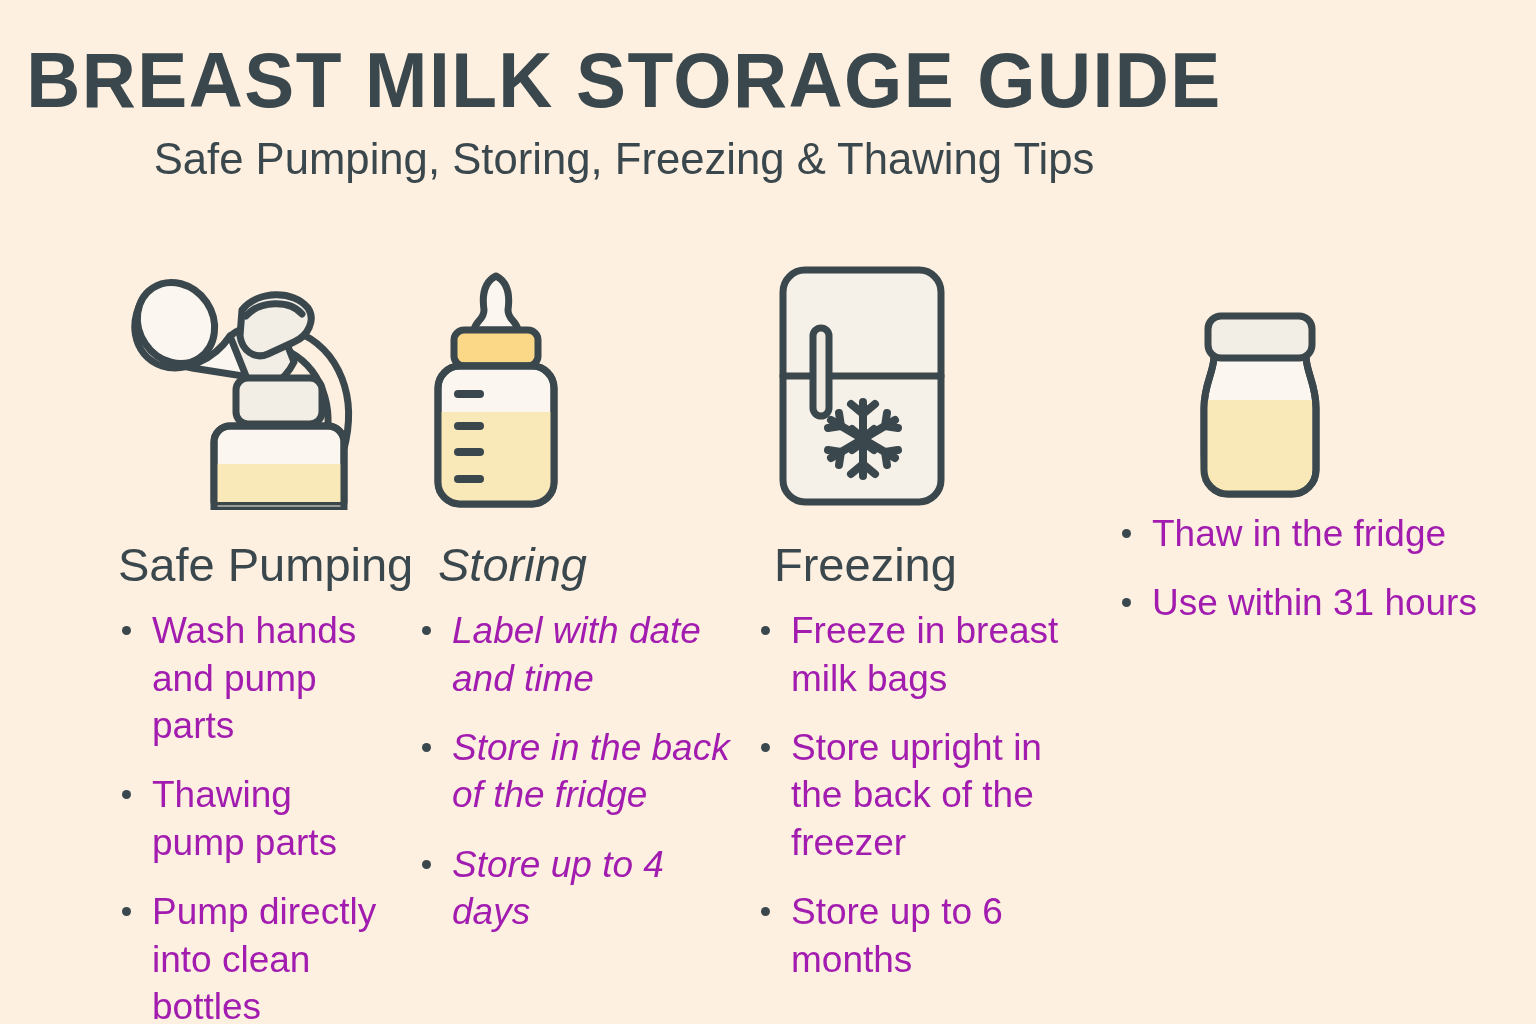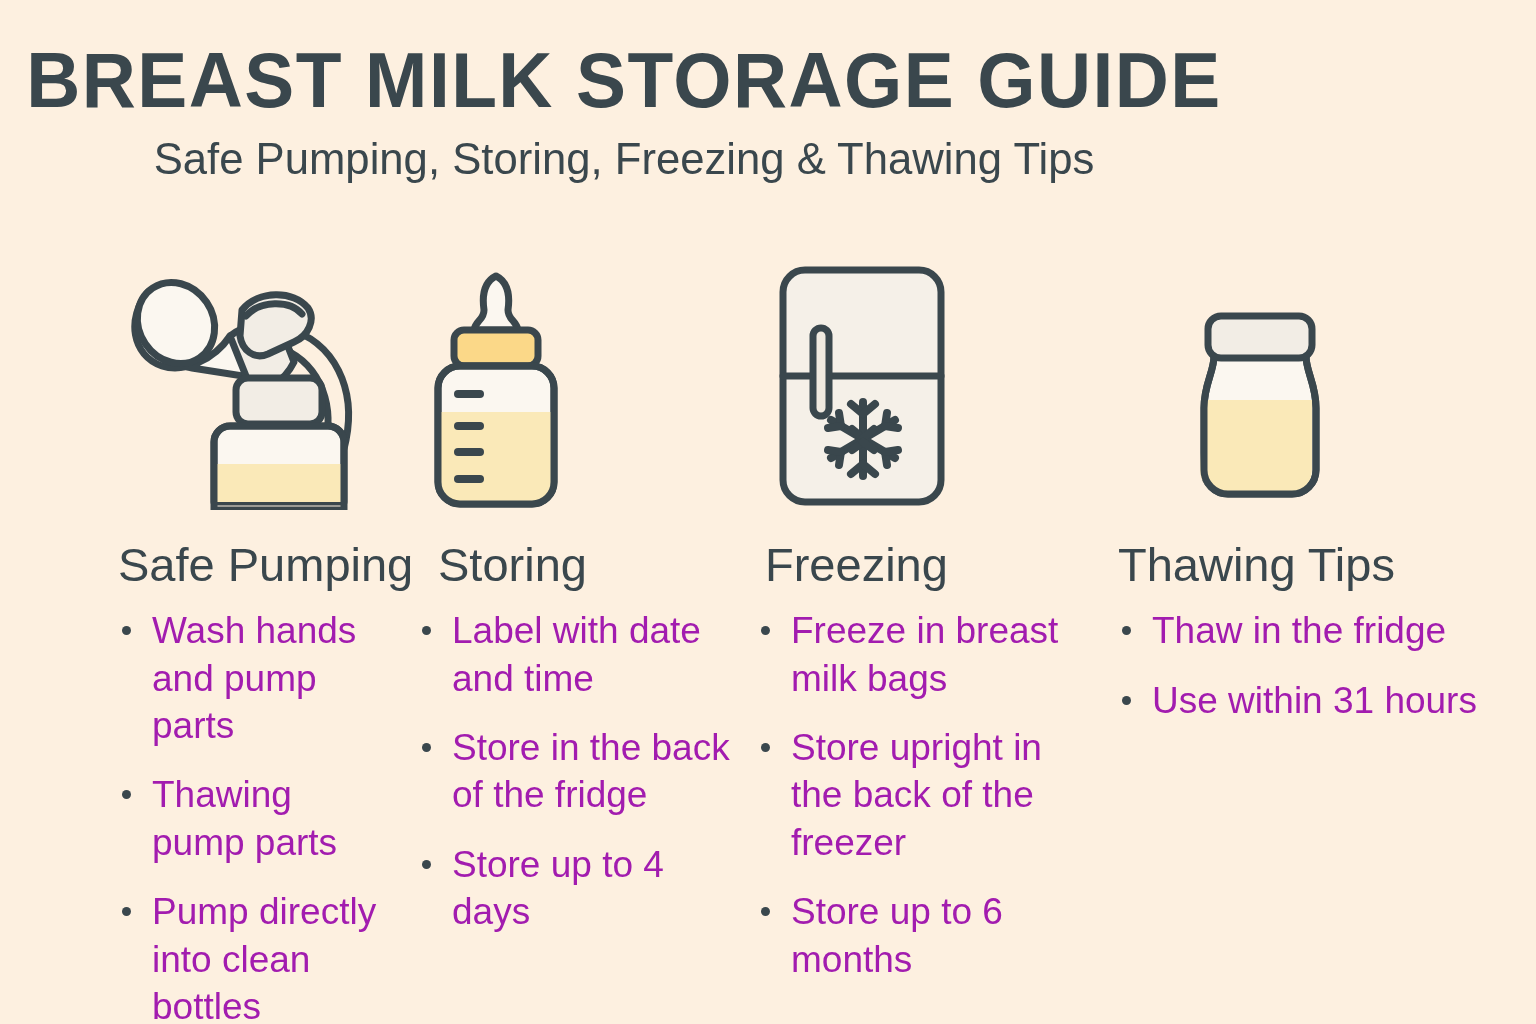--- a/index.html
+++ b/index.html
@@ -58,21 +58,21 @@
     width: 1536px;
     height: 760px;
     display: flex;
     flex-direction: row;
   }
   .col {
     position: relative;
     box-sizing: border-box;
   }
   .col-1 { width: 390px; padding-left: 118px; }
-  .col-2 { width: 345px; padding-left: 28px; }
+  .col-2 { width: 345px; padding-left: 28px; font-style: italic; }
   .col-3 { width: 355px; padding-left: 22px; }
   .col-4 { width: 446px; padding-left: 28px; }
 
   .icon-wrap {
     height: 270px;
     display: flex;
     align-items: flex-end;
     justify-content: flex-start;
   }
   .col-1 .icon-wrap { margin-left: 0px; }
@@ -83,21 +83,21 @@
   .col-heading {
     font-family: "Liberation Sans Narrow", "Liberation Sans", sans-serif;
     font-size: 47px;
     font-weight: normal;
     line-height: 1.05;
     color: #3A474D;
     margin: 30px 0 18px 0;
     white-space: nowrap;
   }
   .col-2 .col-heading { margin-left: 20px; }
-  .col-3 .col-heading { margin-left: 8px; }
+  .col-3 .col-heading { margin-left: 17px; }
 
   ul.tips {
     list-style: none;
     margin: 0;
     padding: 0;
   }
   ul.tips li {
     position: relative;
     font-family: "Liberation Sans Narrow", "Liberation Sans", sans-serif;
     font-size: 37px;
@@ -261,21 +261,20 @@
 
             <path d="M14 100 h108 v70 a24 24 0 0 1 -24 24 h-64 a24 24 0 0 1 -24 -24 z" fill="#FAE9B8" stroke="none"></path>
 
             <path d="M24 56 C 24 72, 14 84, 14 108 v62 a24 24 0 0 0 24 24 h64 a24 24 0 0 0 24 -24 v-62
                      c0 -24, -10 -36, -10 -52 z" fill="none" stroke="#3A474D" stroke-width="7"></path>
 
             <rect x="18" y="16" width="104" height="42" rx="13" fill="#F2EDE5"></rect>
           </g>
         </svg>
       </div>
-      <h2 class="col-heading">Thawing Tips</h2>
       <ul class="tips">
         <li>Thaw in the fridge</li>
         <li>Use within 31 hours</li>
       </ul>
     </div>
 
   </div>
 </div>
 
 </body></html>

